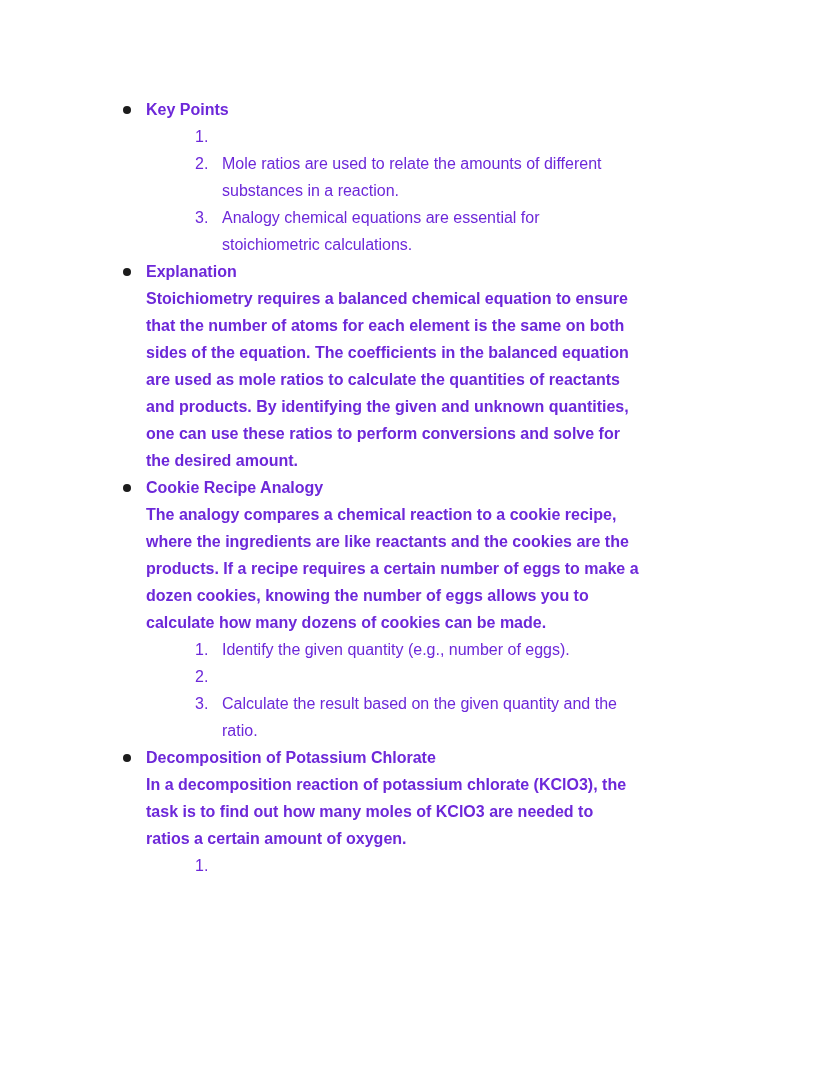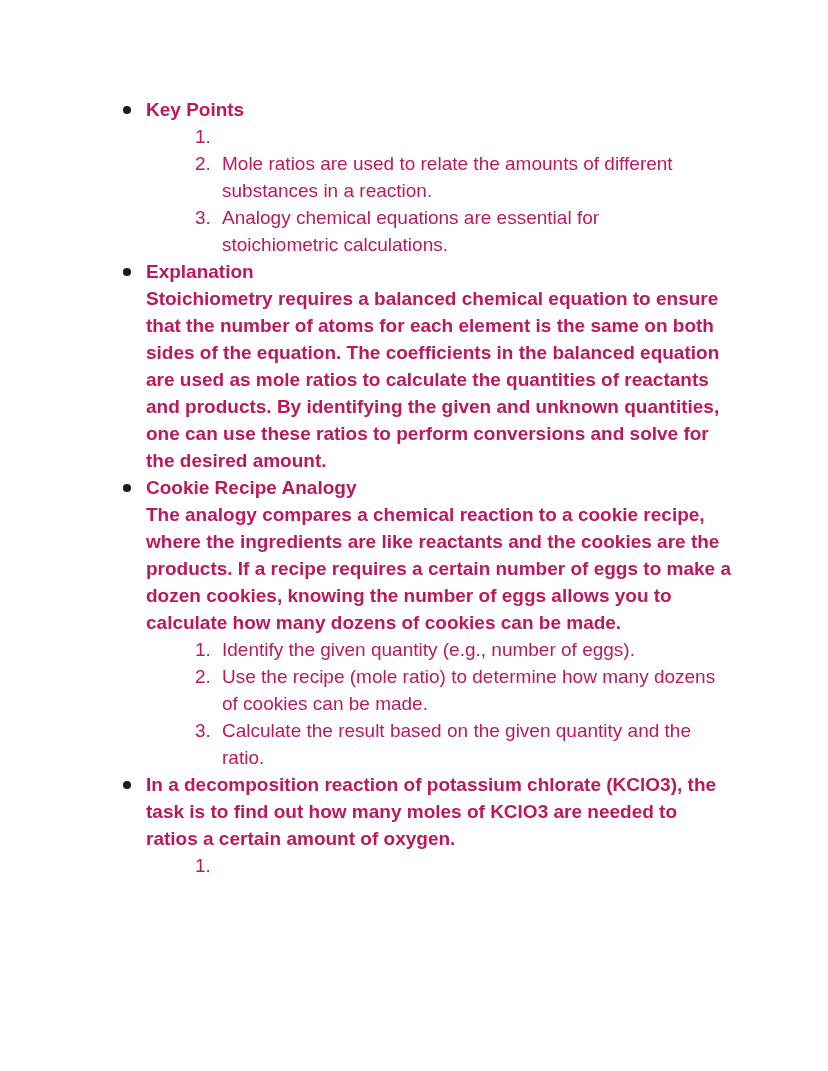--- a/index.html
+++ b/index.html
@@ -4,23 +4,23 @@
 <style>
   * { margin: 0; padding: 0; box-sizing: border-box; }
   html, body { background: #ffffff; }
   .page {
     position: relative;
     width: 828px;
     height: 1071px;
     background: #ffffff;
     overflow: hidden;
     font-family: "Liberation Sans", "DejaVu Sans", sans-serif;
-    font-size: 19px;
+    font-size: 16px;
     line-height: 27px;
-    color: #be185d;
+    color: #6d28d9;
   }
   .content {
     position: absolute;
     left: 122px;
     top: 96px;
     width: 665px;
   }
   .section-heading-row { display: flex; }
   .bullet-cell { flex: 0 0 24px; width: 24px; position: relative; }
   .bullet-dot {
@@ -97,35 +97,34 @@
 where the ingredients are like reactants and the cookies are the
 products. If a recipe requires a certain number of eggs to make a
 dozen cookies, knowing the number of eggs allows you to
 calculate how many dozens of cookies can be made.</div>
       <div class="num-item">
         <span class="num">1.</span>
         <span class="item-text">Identify the given quantity (e.g., number of eggs).</span>
       </div>
       <div class="num-item">
         <span class="num">2.</span>
-        <span class="item-text">Use the recipe (mole ratio) to determine how many dozens
-of cookies can be made.</span>
       </div>
       <div class="num-item">
         <span class="num">3.</span>
         <span class="item-text">Calculate the result based on the given quantity and the
 ratio.</span>
       </div>
     </div>
 
     <div class="section">
       <div class="section-heading-row">
         <span class="bullet-cell">
           <span class="bullet-dot"></span>
         </span>
+        <span class="heading">Decomposition of Potassium Chlorate</span>
       </div>
       <div class="para">In a decomposition reaction of potassium chlorate (KClO3), the
 task is to find out how many moles of KClO3 are needed to
 ratios a certain amount of oxygen.</div>
       <div class="num-item">
         <span class="num">1.</span>
       </div>
     </div>
 
   </div>

